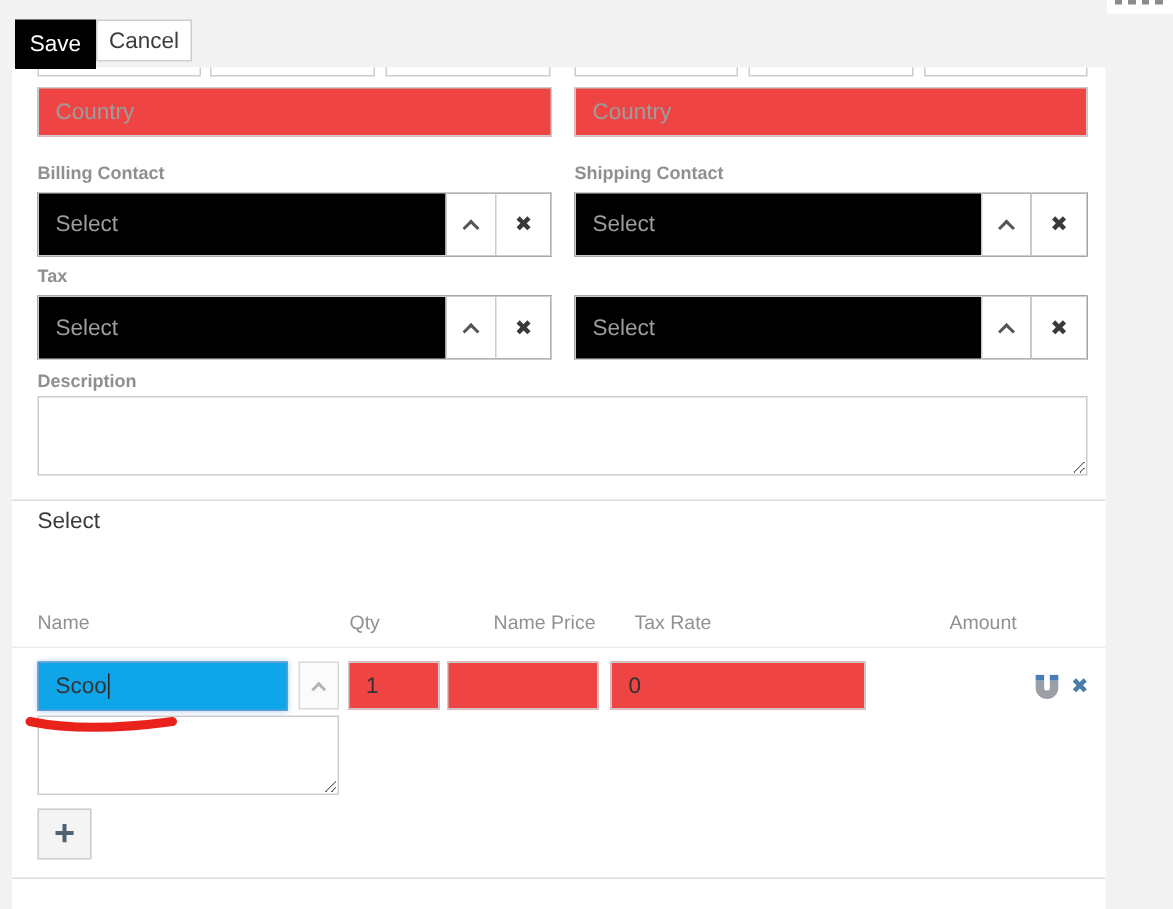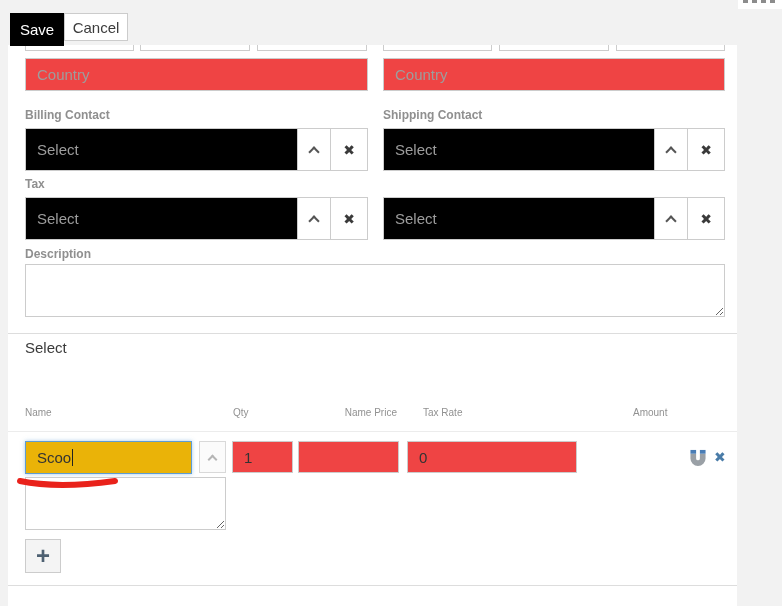--- a/index.html
+++ b/index.html
@@ -36,23 +36,23 @@
   .sg-clear { width:37px; font-size:14px; font-weight:bold; color:#3a3a3a; }
   .chev { width:8px; height:8px; border-left:2px solid #555; border-top:2px solid #555;
     transform:rotate(45deg); margin-top:4px; }
   .chev.light { border-color:#b5b5b5; width:7px; height:7px; }
 
   textarea { position:absolute; border:1px solid #ccc; background:#fff; font-family:inherit;
     font-size:15px; color:#333; padding:6px 10px; outline:none; }
 
   .divider { position:absolute; left:0; right:0; height:1px; background:#ddd; }
   .section-title { position:absolute; font-size:15px; color:#3a3a3a; }
-  .col-header { position:absolute; font-size:10px; color:#919191; white-space:nowrap; }
+  .col-header { position:absolute; font-size:13px; color:#919191; white-space:nowrap; }
 
-  .fake-input { position:absolute; height:33px; background:#eab308; border:1px solid #5e9cd3;
+  .fake-input { position:absolute; height:33px; background:#0ea5e9; border:1px solid #5e9cd3;
     box-shadow:0 0 4px rgba(94,156,211,.55); display:flex; align-items:center;
     padding:0 11px; font-size:15px; color:#333; }
   .caret { width:1px; height:17px; background:#222; margin-left:1px; }
 
   .row-chev-btn { position:absolute; width:27px; height:32px; background:#fbfbfb;
     border:1px solid #d9d9d9; display:flex; align-items:center; justify-content:center; cursor:pointer; }
 
   .row-icons { position:absolute; display:flex; align-items:center; gap:6px; height:32px; }
   .x-blue { font-size:14px; font-weight:bold; color:#4a7ca8; cursor:pointer; }
 

